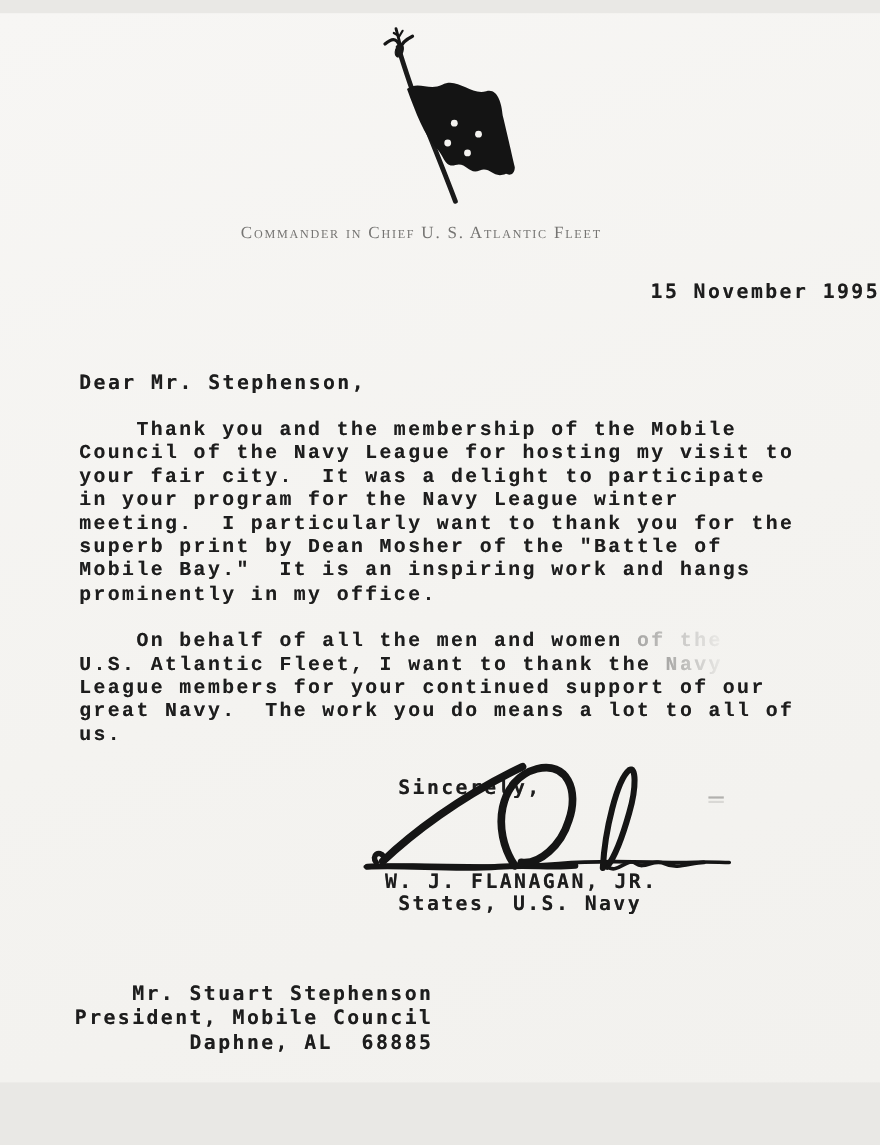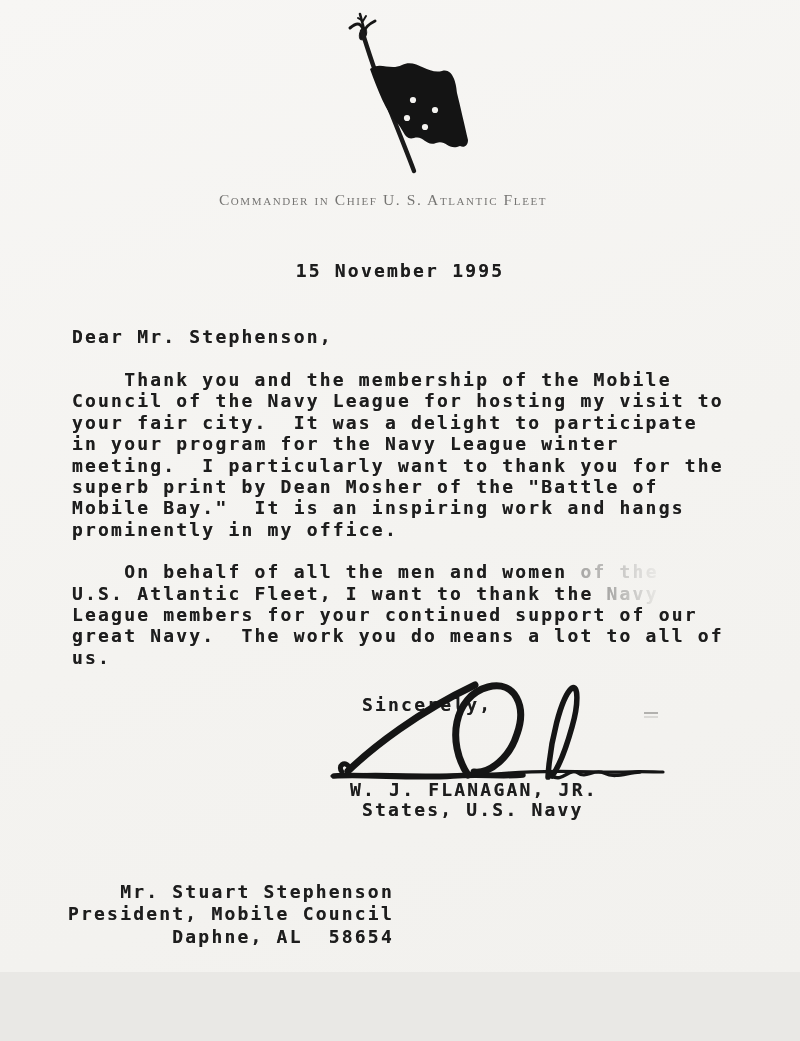--- a/index.html
+++ b/index.html
@@ -5,39 +5,40 @@
   html,body{margin:0;padding:0;}
   body{
     width:800px;height:1041px;
     background:#e9e8e5;
     font-family:"DejaVu Sans Mono","Liberation Mono",monospace;
   }
   .page{
     position:relative;width:800px;height:972px;overflow:hidden;
     background:linear-gradient(160deg,#f7f6f4 0%,#f4f3f0 55%,#f2f1ee 100%);
     color:#1b1b1b;
+    margin-top:12px;
   }
   
   .tw{
     font-family:"DejaVu Sans Mono","Liberation Mono",monospace;
     font-size:18px;font-weight:bold;letter-spacing:2.2px;
     color:#1d1d1d;white-space:pre;
     text-shadow:0 0 0.5px rgba(25,25,25,0.55);
   }
   .letterhead-title{
     position:absolute;top:191px;left:0;width:800px;text-align:center;
     transform:translateX(-17px);
     font-family:"Liberation Serif","DejaVu Serif",serif;
     font-variant:small-caps;font-size:15.5px;letter-spacing:1.6px;
     color:#5f5e5c;opacity:.85;filter:blur(.3px);white-space:pre;
   }
-  .date-line{position:absolute;top:260px;left:0;width:800px;text-align:center;line-height:22px;}
+  .date-line{position:absolute;top:243px;left:0;width:800px;text-align:right;line-height:22px;}
   .salutation{position:absolute;top:326px;left:72px;line-height:21.4px;}
   .paragraphs{position:absolute;top:369px;left:72px;}
-  .paragraph .line{line-height:21.4px;height:21.4px;}
+  .paragraph .line{line-height:21.4px;height:21.4px;font-family:Liberation Mono, monospace;}
   .paragraph + .paragraph{margin-top:21px;}
   .faded{
     color:#2a2a2a;opacity:.5;filter:blur(.4px);
     -webkit-mask-image:linear-gradient(to right,rgba(0,0,0,.75),rgba(0,0,0,.08));
     mask-image:linear-gradient(to right,rgba(0,0,0,.75),rgba(0,0,0,.08));
     text-align:right;
   }
   .closing{position:absolute;top:694px;left:362px;line-height:22px;}
   .signature-svg{position:absolute;top:672px;left:318px;width:360px;height:120px;}
   .signer-name{position:absolute;top:779px;left:350px;line-height:21px;}
@@ -110,17 +111,17 @@
       <path d="M150,103 C128,70 136,24 170,15 C197,8 209,34 199,62 C192,85 172,102 156,100" stroke-width="7"></path>
 
       <path d="M230,105 C232,70 243,25 254,16 C260,12 261,31 254,55 C247,80 240,96 234,104" stroke-width="5.5"></path>
 
       <path d="M234,104 C244,111 252,95 260,101 C268,107 276,96 286,101 C298,107 310,100 322,100" stroke-width="3.4"></path>
     </g>
   </svg>
   <div class="signer-name tw">W. J. FLANAGAN, JR.</div>
   <div class="signer-title tw">States, U.S. Navy</div>
 
-  <div class="recipient tw"><div class="line">Mr. Stuart Stephenson</div><div class="line">President, Mobile Council</div><div class="line">Daphne, AL  58654</div></div>
+  <div class="recipient tw"><div class="line">Mr. Stuart Stephenson</div><div class="line">President, Mobile Council</div><div class="line">Daphne, AL  68885</div></div>
 
   <div class="artifact"></div>
   <div class="speck"></div>
 </div>
 
 </body></html>

